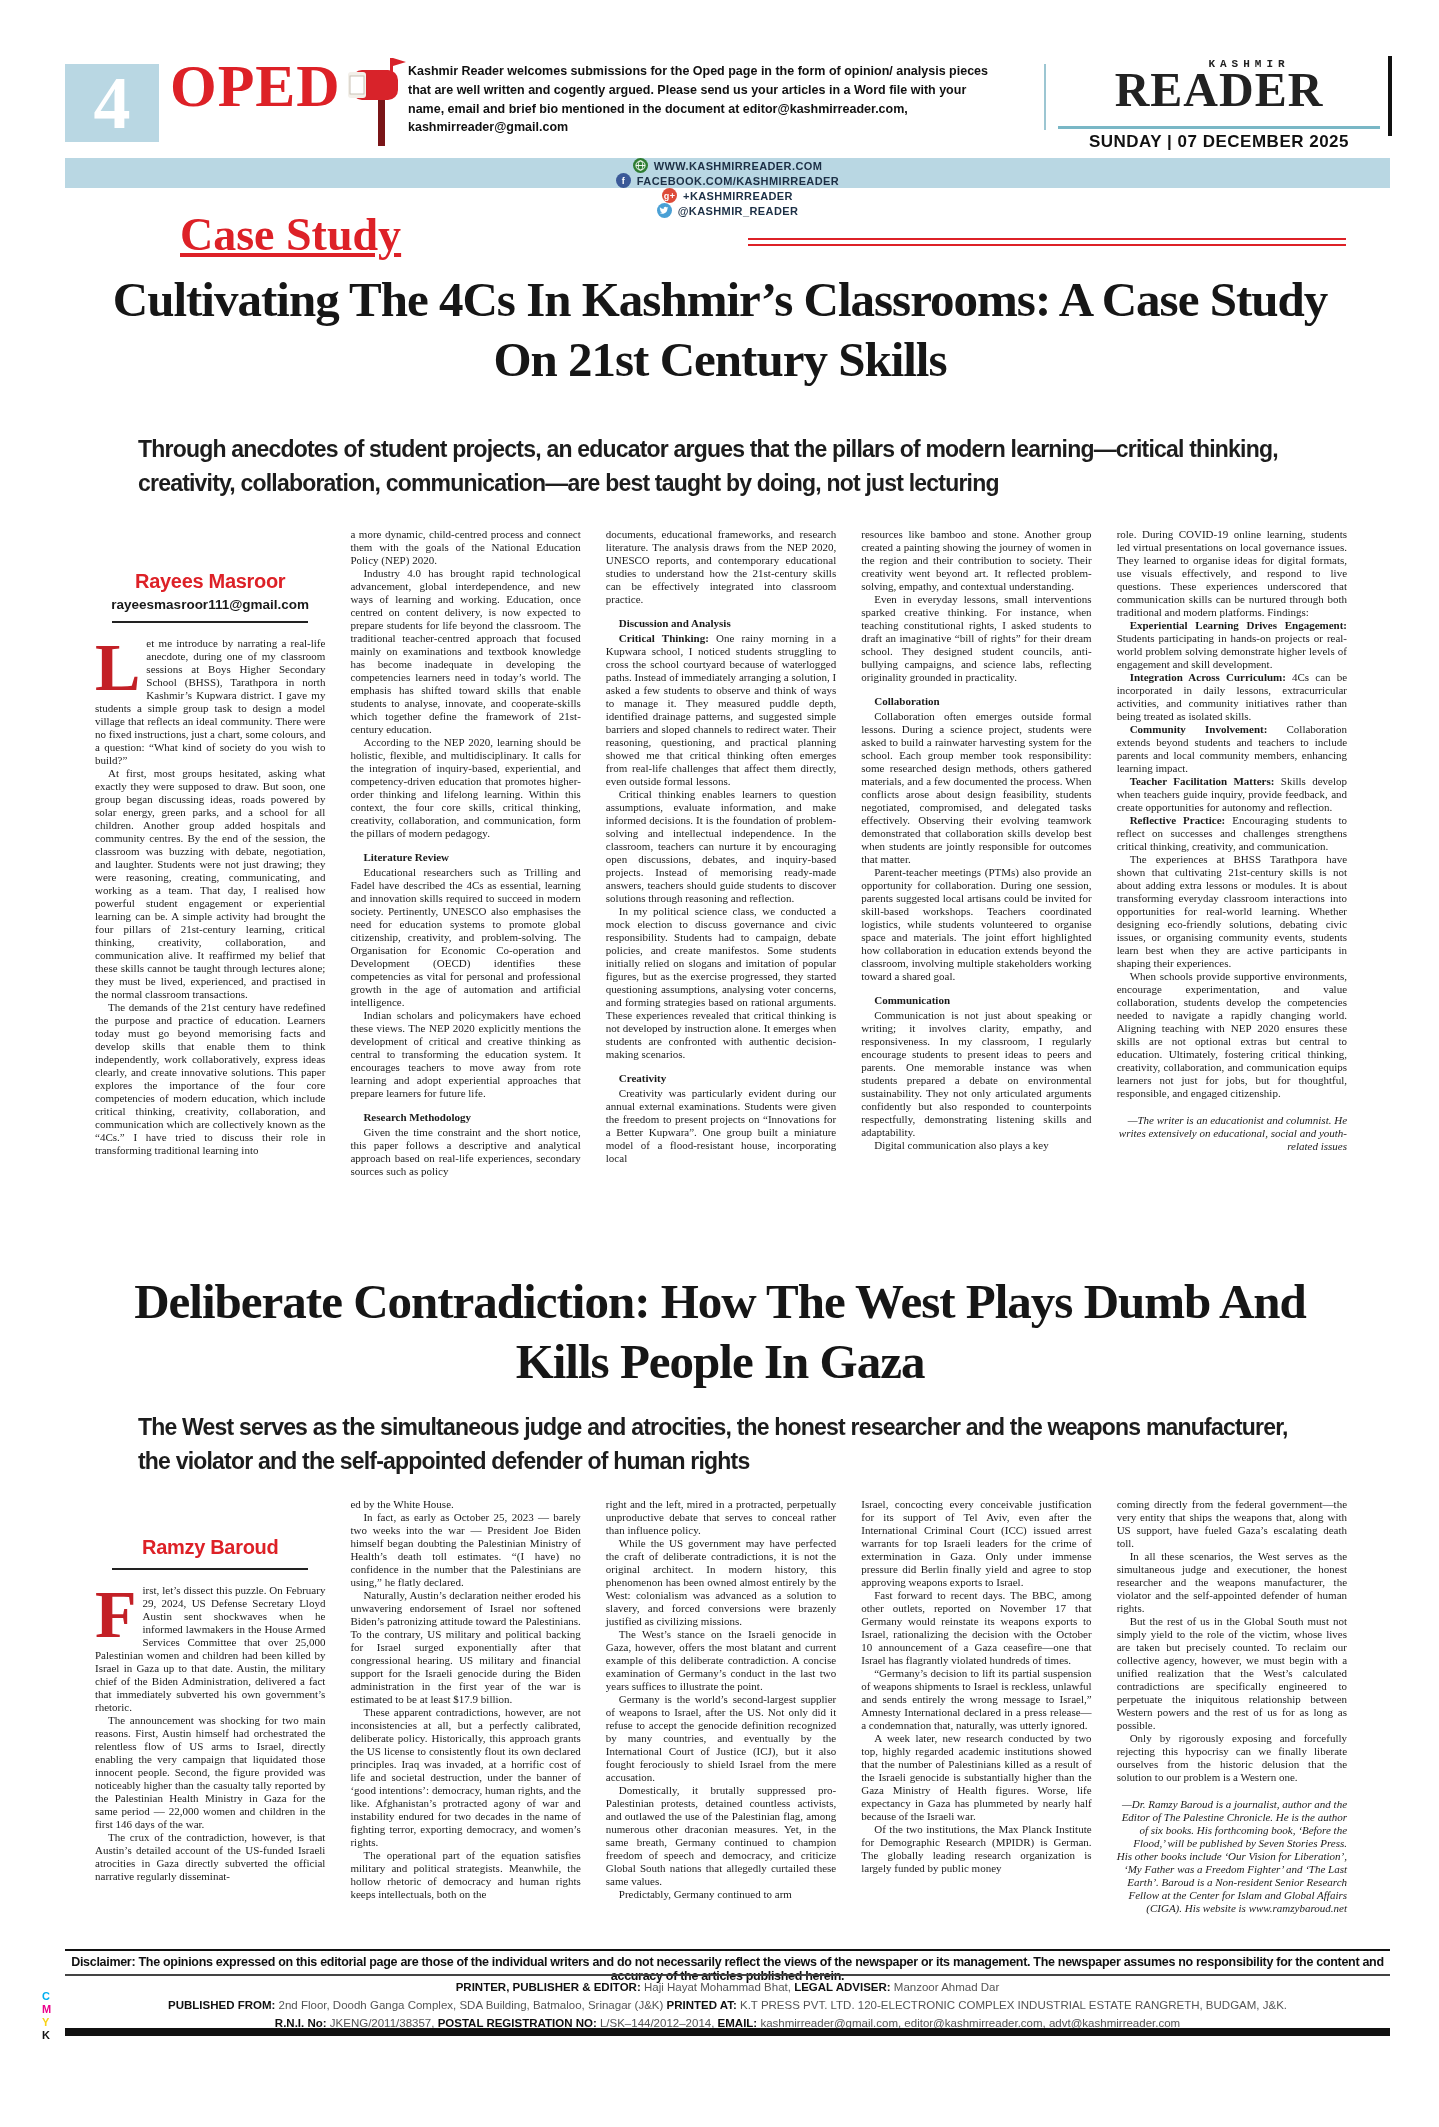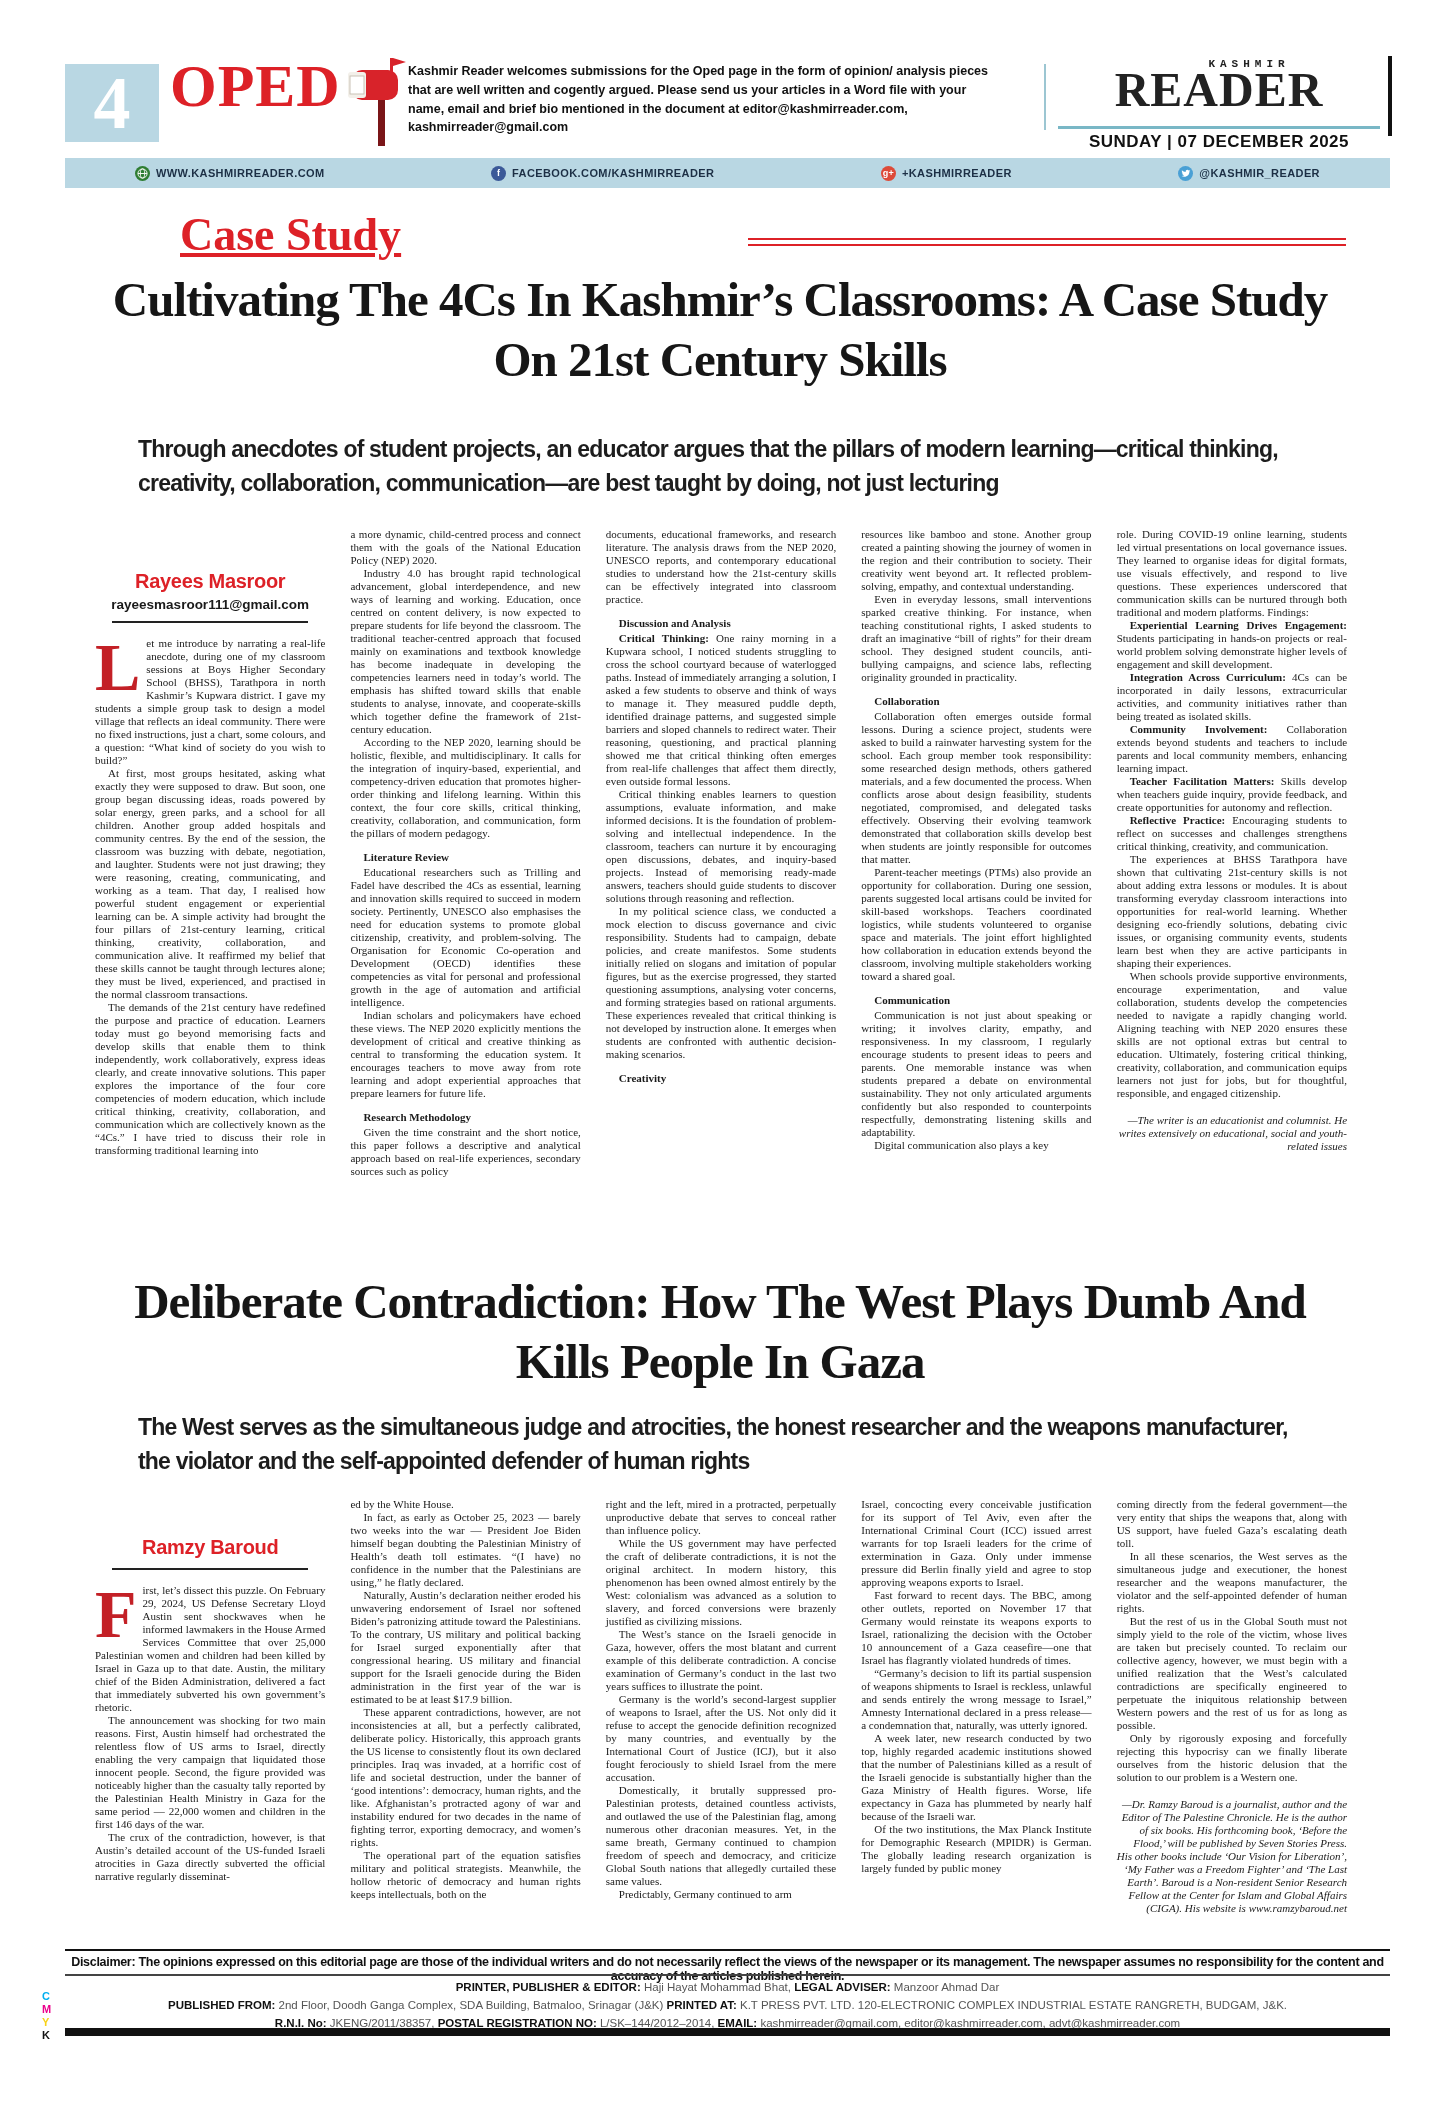--- a/index.html
+++ b/index.html
@@ -26,21 +26,21 @@
   #mast-rule{left:1058px;top:126px;width:322px;height:3px;background:#79b7c6;}
   #date-line{left:1058px;top:132px;width:322px;text-align:center;
       font-family:"Liberation Sans",sans-serif;font-weight:bold;font-size:17px;
       letter-spacing:.5px;color:#111;}
   #edge-mark{left:1388px;top:56px;width:4px;height:80px;background:#111;}
 
   #socialbar{left:65px;top:158px;width:1325px;height:30px;background:#b9d7e3;
       display:flex;align-items:center;justify-content:space-between;
       padding:0 70px;box-sizing:border-box;
       font-family:"Liberation Sans",sans-serif;font-size:11px;font-weight:bold;
-      color:#1c2f45;letter-spacing:.4px;}
+      color:#1c2f45;letter-spacing:.4px;flex-direction:column;}
   .soc-item{display:flex;align-items:center;gap:6px;}
   .soc-ico{width:15px;height:15px;border-radius:50%;display:inline-flex;
       align-items:center;justify-content:center;color:#fff;font-size:9px;
       font-family:"Liberation Sans",sans-serif;font-weight:bold;flex:0 0 auto;}
 
   
   .headline{left:95px;width:1250px;text-align:center;
       font-family:"Liberation Serif",serif;font-weight:bold;color:#161616;
       font-size:49px;line-height:60px;letter-spacing:-1px;}
   .deck{left:138px;width:1170px;text-align:left;
@@ -183,20 +183,21 @@
       </div>
     </div>
   <div class="col">
       <div class="col-body">
         <p class="para cont">documents, educational frameworks, and research literature. The analysis draws from the NEP 2020, UNESCO reports, and contemporary educational studies to understand how the 21st-century skills can be effectively integrated into classroom practice.</p>
         <p class="subhead">Discussion and Analysis</p>
         <p class="para"><span class="lead-in">Critical Thinking:</span> One rainy morning in a Kupwara school, I noticed students struggling to cross the school courtyard because of waterlogged paths. Instead of immediately arranging a solution, I asked a few students to observe and think of ways to manage it. They measured puddle depth, identified drainage patterns, and suggested simple barriers and sloped channels to redirect water. Their reasoning, questioning, and practical planning showed me that critical thinking often emerges from real-life challenges that affect them directly, even outside formal lessons.</p>
         <p class="para">Critical thinking enables learners to question assumptions, evaluate information, and make informed decisions. It is the foundation of problem-solving and intellectual independence. In the classroom, teachers can nurture it by encouraging open discussions, debates, and inquiry-based projects. Instead of memorising ready-made answers, teachers should guide students to discover solutions through reasoning and reflection.</p>
         <p class="para">In my political science class, we conducted a mock election to discuss governance and civic responsibility. Students had to campaign, debate policies, and create manifestos. Some students initially relied on slogans and imitation of popular figures, but as the exercise progressed, they started questioning assumptions, analysing voter concerns, and forming strategies based on rational arguments. These experiences revealed that critical thinking is not developed by instruction alone. It emerges when students are confronted with authentic decision-making scenarios.</p>
         <p class="subhead">Creativity</p>
+        <p class="para">Creativity was particularly evident during our annual external examinations. Students were given the freedom to present projects on “Innovations for a Better Kupwara”. One group built a miniature model of a flood-resistant house, incorporating local</p>
       </div>
     </div>
   <div class="col">
       <div class="col-body">
         <p class="para cont">resources like bamboo and stone. Another group created a painting showing the journey of women in the region and their contribution to society. Their creativity went beyond art. It reflected problem-solving, empathy, and contextual understanding.</p>
         <p class="para">Even in everyday lessons, small interventions sparked creative thinking. For instance, when teaching constitutional rights, I asked students to draft an imaginative “bill of rights” for their dream school. They designed student councils, anti-bullying campaigns, and science labs, reflecting originality grounded in practicality.</p>
         <p class="subhead">Collaboration</p>
         <p class="para">Collaboration often emerges outside formal lessons. During a science project, students were asked to build a rainwater harvesting system for the school. Each group member took responsibility: some researched design methods, others gathered materials, and a few documented the process. When conflicts arose about design feasibility, students negotiated, compromised, and delegated tasks effectively. Observing their evolving teamwork demonstrated that collaboration skills develop best when students are jointly responsible for outcomes that matter.</p>
         <p class="para">Parent-teacher meetings (PTMs) also provide an opportunity for collaboration. During one session, parents suggested local artisans could be invited for skill-based workshops. Teachers coordinated logistics, while students volunteered to organise space and materials. The joint effort highlighted how collaboration in education extends beyond the classroom, involving multiple stakeholders working toward a shared goal.</p>
         <p class="subhead">Communication</p>

